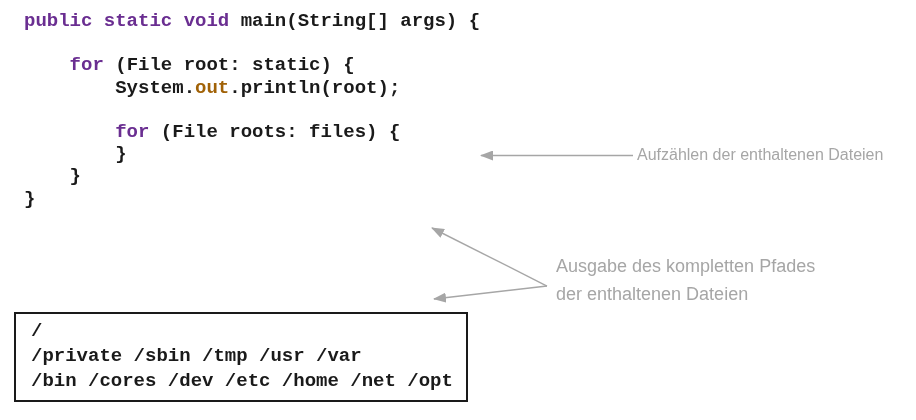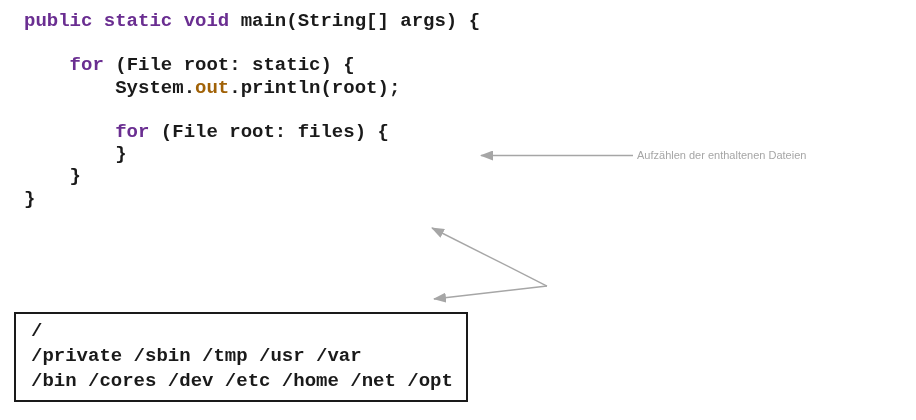--- a/index.html
+++ b/index.html
@@ -40,21 +40,21 @@
   .arrowhead-path { fill: #A6A6A6; }
 
   .ann {
     position: absolute;
     color: #A6A6A6;
     font-family: "Liberation Sans", sans-serif;
   }
   .ann-enumerate {
     left: 637px;
     top: 145px;
-    font-size: 11px;
+    font-size: 16px;
     line-height: 20px;
     white-space: nowrap;
   }
   .ann-output {
     left: 556px;
     top: 252px;
     font-size: 18px;
     line-height: 28px;
     white-space: nowrap;
   }
@@ -83,39 +83,43 @@
 <body>
 
 <div class="canvas">
 
   <div class="code">
     <div class="code-line"><span class="seg-kw">public static void </span><span class="seg-plain">main(String[] args) {</span></div>
     <div class="code-line"></div>
     <div class="code-line"><span class="seg-plain">    </span><span class="seg-kw">for</span><span class="seg-plain"> (File root: static) {</span></div>
     <div class="code-line"><span class="seg-plain">        System.</span><span class="seg-field">out</span><span class="seg-plain">.println(root);</span></div>
     <div class="code-line"></div>
-    <div class="code-line"><span class="seg-plain">        </span><span class="seg-kw">for</span><span class="seg-plain"> (File root: files) {</span></div>
+    <div class="code-line"><span class="seg-plain">        </span><span class="seg-kw">for</span><span class="seg-plain"> (File roots: files) {</span></div>
     <div class="code-line"><span class="seg-plain">        }</span></div>
     <div class="code-line"><span class="seg-plain">    }</span></div>
     <div class="code-line"><span class="seg-plain">}</span></div>
   </div>
 
   <svg class="arrows" viewBox="0 0 916 420" xmlns="http://www.w3.org/2000/svg">
     <defs>
       <marker id="ah" markerUnits="userSpaceOnUse" markerWidth="13" markerHeight="10" refX="12" refY="5" orient="auto">
         <path class="arrowhead-path" d="M0,0 L13,5 L0,10 Z"></path>
       </marker>
     </defs>
     <line x1="633" y1="155.5" x2="481" y2="155.5" marker-end="url(#ah)"></line>
     <line x1="547" y1="286" x2="432" y2="228" marker-end="url(#ah)"></line>
     <line x1="547" y1="286" x2="434" y2="299" marker-end="url(#ah)"></line>
   </svg>
 
   <div class="ann ann-enumerate">Aufzählen der enthaltenen Dateien</div>
 
+  <div class="ann ann-output">
+    <div>Ausgabe des kompletten Pfades</div>
+    <div>der enthaltenen Dateien</div>
+  </div>
 
   <div class="output-box">
     <div class="out-line">/</div>
     <div class="out-line">/private /sbin /tmp /usr /var</div>
     <div class="out-line">/bin /cores /dev /etc /home /net /opt</div>
   </div>
 
 </div>
 
 </body></html>

